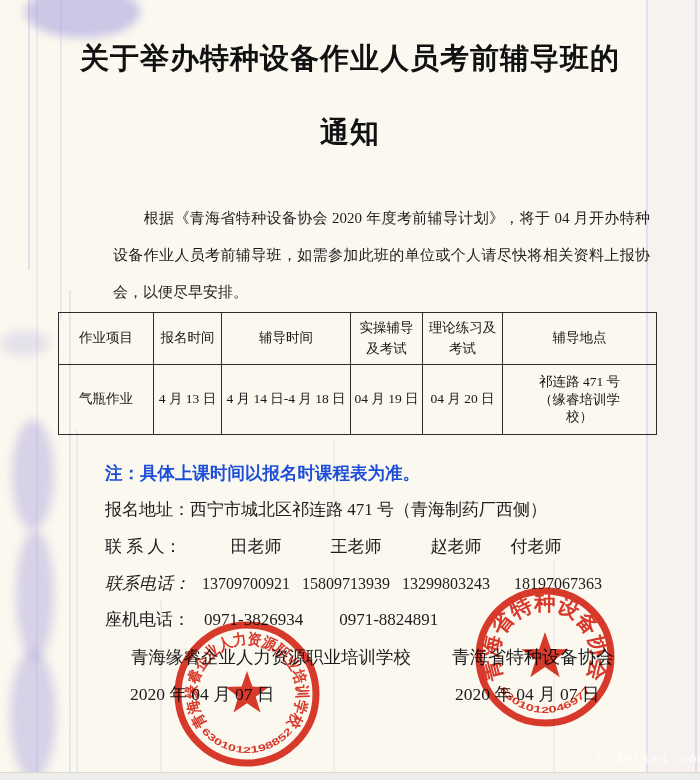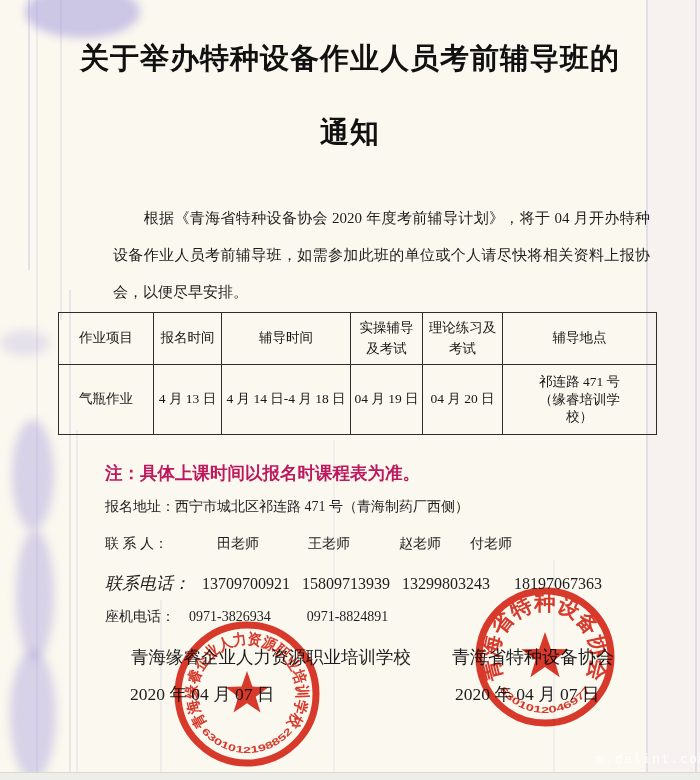--- a/index.html
+++ b/index.html
@@ -22,22 +22,22 @@
   
   table.sched{position:absolute;left:58px;top:312px;width:598px;border-collapse:collapse;
               table-layout:fixed;font-size:13.5px;color:#161616;}
   table.sched th,table.sched td{border:1.6px solid #2d2d2d;text-align:center;vertical-align:middle;
               padding:0 2px;font-weight:normal;line-height:1.55;}
   table.sched thead tr{height:52px;}
   table.sched tbody tr{height:57px;}
   table.sched td{white-space:nowrap;}
   table.sched td.loc{white-space:normal;padding:8px 34px;line-height:1.3;margin-top:48px;}
   
-  .note{position:absolute;left:105px;top:461px;font-size:17.5px;font-weight:bold;color:#be185d;}
-  .fline{position:absolute;left:105px;font-size:14px;white-space:nowrap;}
+  .note{position:absolute;left:105px;top:461px;font-size:17.5px;font-weight:bold;color:#1d4ed8;}
+  .fline{position:absolute;left:105px;font-size:17px;white-space:nowrap;}
   .fline .item{display:inline-block;}
   .names .item+.item{margin-left:49px;}
   .names .item:last-child{margin-left:29px;}
   .phones{font-size:16px;}
   .phones .item{margin-left:12px;}
   .phones .item:last-child{margin-left:24px;}
   .lands .item{margin-left:14px;}
   .lands .item:last-child{margin-left:36px;}
   .sig{position:absolute;font-size:17.5px;white-space:nowrap;}
   

